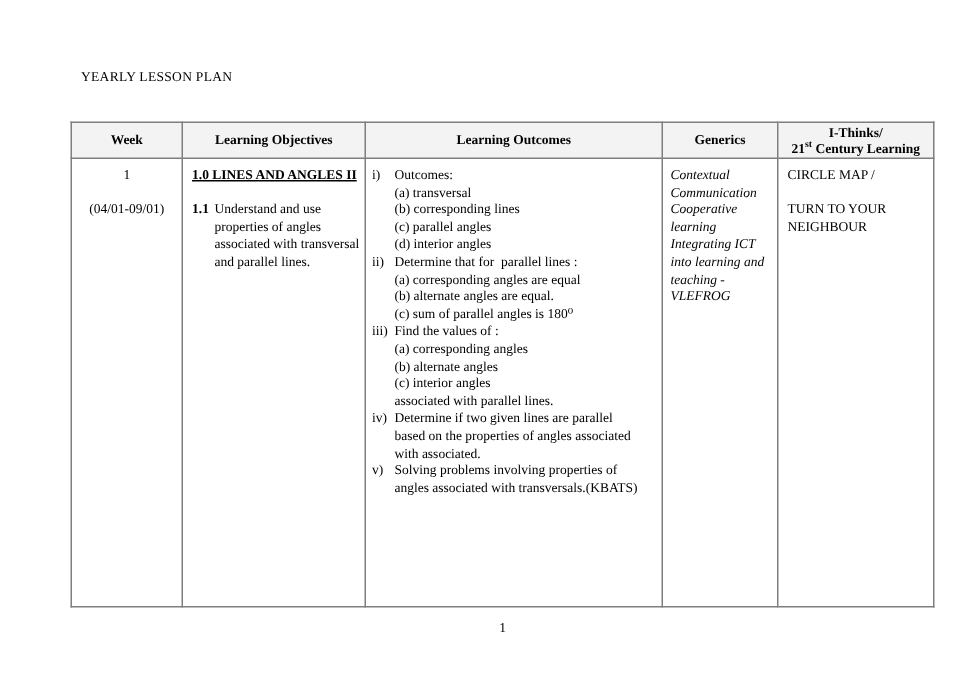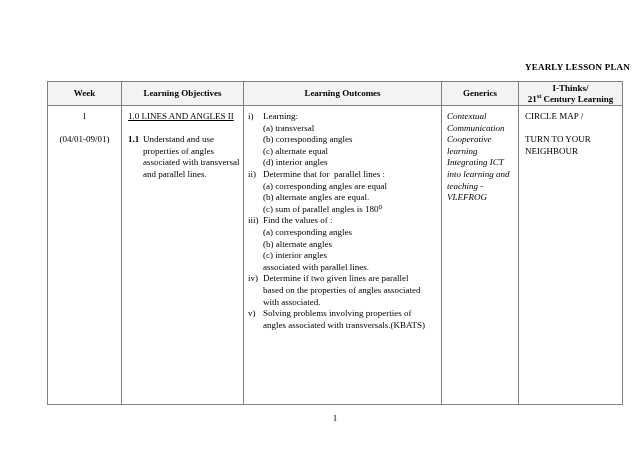--- a/index.html
+++ b/index.html
@@ -7,24 +7,23 @@
   body {
     width: 640px; height: 452px;
     position: relative;
     background: #ffffff;
     color: #000000;
     font-family: "Liberation Serif", "DejaVu Serif", serif;
     overflow: hidden;
   }
   .page-title {
     position: absolute; top: 45px; left: 54px; width: 576px;
-    text-align: right;
-    font-size: 9px; font-weight: bold; line-height: 12px;
+    text-align: left;
+    font-size: 9px; font-weight: normal; line-height: 12px;
     letter-spacing: 0.2px;
-    margin-top: 16px;
   }
   table.lesson-table {
     position: absolute; top: 81px; left: 47px;
     width: 575px;
     border-collapse: collapse;
     table-layout: fixed;
   }
   th, td { border: 1px solid #7f7f7f; }
   thead tr { height: 23px; font-family: Liberation Serif, serif; }
   tbody tr { height: 299px; }
@@ -38,21 +37,21 @@
   td {
     vertical-align: top;
     font-size: 9px; line-height: 11.6px;
     padding: 5px 2px 0 6px;
   }
   .week-cell { text-align: center; padding-left: 2px; padding-right: 2px; }
   .out-cell { padding-left: 4px; }
   .gen-cell { padding-left: 5px; font-style: italic; }
   .think-cell { padding-left: 6px; }
   .line, .o-lines > div { min-height: 11.6px; white-space: pre; }
-  .obj-heading { font-weight: normal; text-decoration: underline; white-space: pre; }
+  .obj-heading { font-weight: bold; text-decoration: underline; white-space: pre; }
   .o-item { display: flex; }
   .o-marker { flex: 0 0 15px; white-space: pre; }
   .obj-item { margin-top: 11.6px; }
   .obj-item .o-marker { font-weight: bold; }
   .page-number {
     position: absolute; top: 413px; left: 47px; width: 576px;
     text-align: center; font-size: 9px;
   }
 </style>
 </head>
@@ -98,24 +97,24 @@
               <div class="line">properties of angles</div>
               <div class="line">associated with transversal</div>
               <div class="line">and parallel lines.</div>
             </div>
         </div>
       </td>
       <td class="out-cell">
         <div class="o-item">
           <span class="o-marker">i)</span>
           <div class="o-lines">
-              <div class="line">Learning:</div>
+              <div class="line">Outcomes:</div>
               <div class="line">(a) transversal</div>
-              <div class="line">(b) corresponding angles</div>
-              <div class="line">(c) alternate equal</div>
+              <div class="line">(b) corresponding lines</div>
+              <div class="line">(c) parallel angles</div>
               <div class="line">(d) interior angles</div>
             </div>
         </div>
         <div class="o-item">
           <span class="o-marker">ii)</span>
           <div class="o-lines">
               <div class="line">Determine that for  parallel lines :</div>
               <div class="line">(a) corresponding angles are equal</div>
               <div class="line">(b) alternate angles are equal.</div>
               <div class="line">(c) sum of parallel angles is 180⁰</div>

